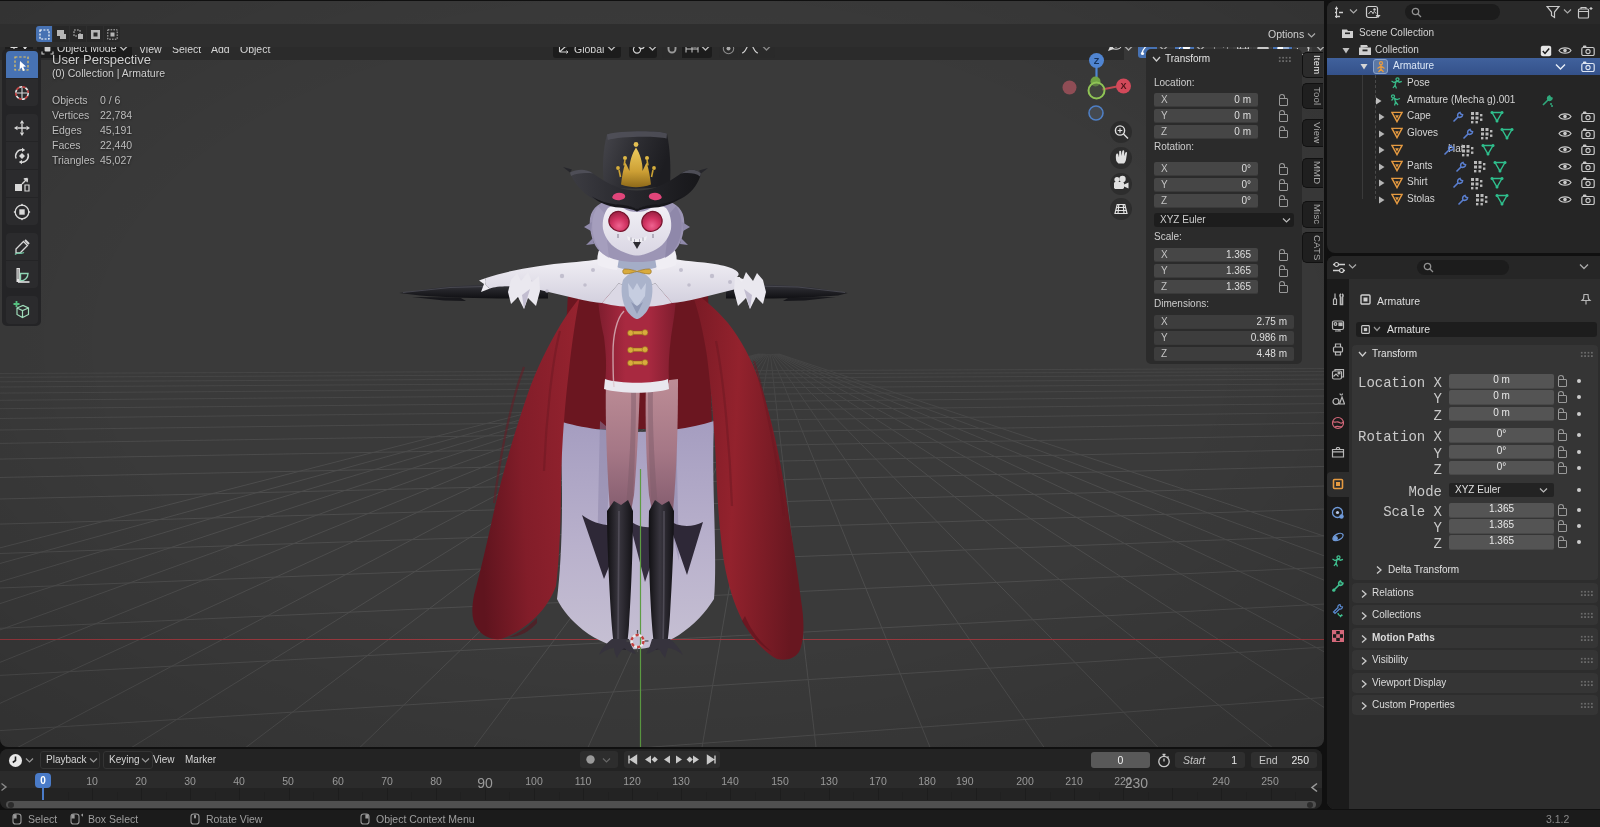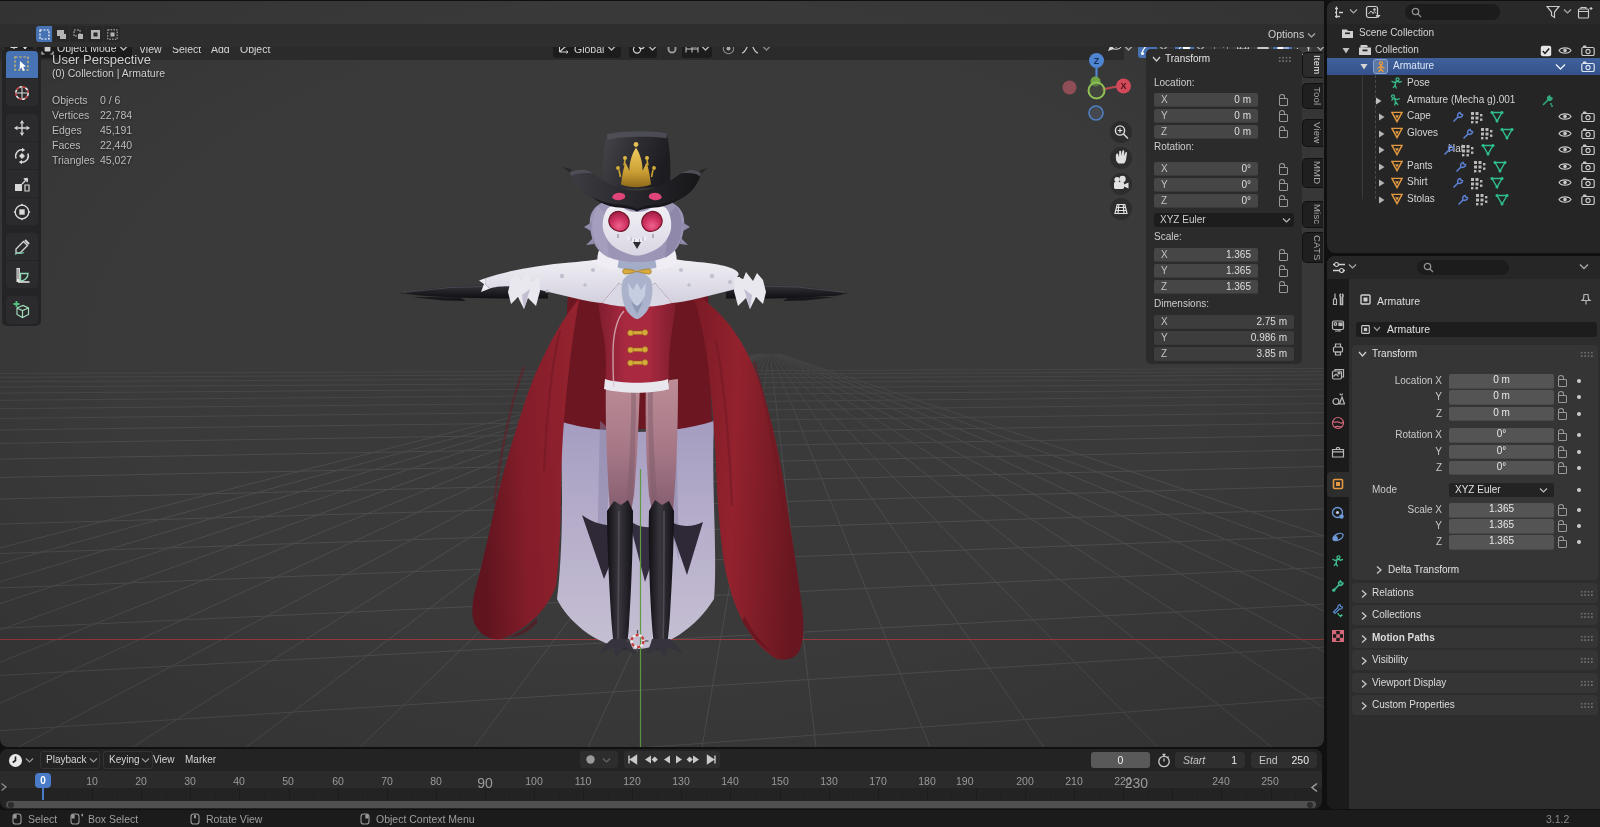--- a/index.html
+++ b/index.html
@@ -38,21 +38,21 @@
      border-radius:5px 0 0 5px; color:#a9a9a9; font-size:9.5px;
      writing-mode:vertical-rl; text-align:center; letter-spacing:0.2px; }
   .tabon { background:#2b2b2b; color:#f2f2f2; }
   
   .orow { position:absolute; left:0; width:273px; height:17px; font-size:10px; color:#d4d4d4; }
   .orow span { position:absolute; top:2px; }
   
   .prow { position:absolute; font-size:10px; color:#c9c9c9; }
   .pf { position:absolute; left:122px; width:105px; height:14.5px; background:#545454;
      border-radius:2px; border-bottom:1px solid #484848; text-align:center; color:#e8e8e8; font-size:10px; }
-  .plab { position:absolute; width:115px; text-align:right; font-size:10px; color:#c9c9c9; }
+  .plab { position:absolute; width:115px; text-align:right; font-size:14px; color:#c9c9c9;font-family:Liberation Mono, monospace; }
   .dot { position:absolute; width:4px; height:4px; border-radius:50%; background:#cdcdcd; }
   .panel { position:absolute; left:25px; background:#353535; border-radius:4px; }
   .cpanel { position:absolute; left:25px; width:246px; height:20px; background:#353535; border-radius:4px;
      font-size:10px; color:#dcdcdc; }
   .sbt { top:2.5px; font-size:10.5px; color:#9e9e9e; white-space:nowrap; }
 </style>
 </head>
 <body>
 <div id="stage">
   <div class="abs" id="viewport">
@@ -656,21 +656,21 @@
       <div class="abs nf nfw" style="left:8px;top:266px;">
           <span class="nl">X</span>
           <span class="nv">2.75 m</span>
         </div>
       <div class="abs nf nfw" style="left:8px;top:282px;">
           <span class="nl">Y</span>
           <span class="nv">0.986 m</span>
         </div>
       <div class="abs nf nfw" style="left:8px;top:298px;">
           <span class="nl">Z</span>
-          <span class="nv">3.85 m</span>
+          <span class="nv">4.48 m</span>
         </div>
     </div>
 
     <div class="abs ov tab tabon" style="left:1302px;top:51px;height:26px;">Item</div>
     <div class="abs ov tab" style="left:1302px;top:82px;height:26px;">Tool</div>
     <div class="abs ov tab" style="left:1302px;top:118px;height:28px;">View</div>
     <div class="abs ov tab" style="left:1302px;top:157px;height:30px;">MMD</div>
     <div class="abs ov tab" style="left:1302px;top:200px;height:27px;">Misc</div>
     <div class="abs ov tab" style="left:1302px;top:231px;height:31px;">CATS</div>
 
@@ -1191,21 +1191,21 @@
     <div class="abs lock" style="left:231px;top:249.2px;"></div>
     <div class="dot" style="left:250px;top:252.2px;"></div>
     <div class="plab" style="left:0px;top:264.3px;">Y</div>
     <div class="pf" style="top:263.3px;">1.365</div>
     <div class="abs lock" style="left:231px;top:265.3px;"></div>
     <div class="dot" style="left:250px;top:268.3px;"></div>
     <div class="plab" style="left:0px;top:280.4px;">Z</div>
     <div class="pf" style="top:279.4px;">1.365</div>
     <div class="abs lock" style="left:231px;top:281.4px;"></div>
     <div class="dot" style="left:250px;top:284.4px;"></div>
-    <div class="plab" style="left:0px;top:227.6px;text-align:center;">Mode</div>
+    <div class="plab" style="left:0px;top:227.6px;">Mode</div>
     <div class="abs" style="left:122px;top:226.6px;width:105px;height:14.5px;background:#232323;border-radius:2px;">
       <div class="prow" style="left:6px;top:1px;color:#e0e0e0;">XYZ Euler</div>
       <svg class="abs" style="left:90px;top:4px" width="9" height="7">
           <path d="M1 1.5 L4.5 5 L8 1.5" stroke="#bbb" stroke-width="1.2" fill="none"></path>
         </svg>
     </div>
     <div class="dot" style="left:250px;top:231.8px;"></div>
     <svg class="abs" style="left:48px;top:309px" width="8" height="9">
         <path d="M2 1.5 L6 5 L2 8.5" stroke="#ccc" stroke-width="1.3" fill="none"></path>
       </svg>

